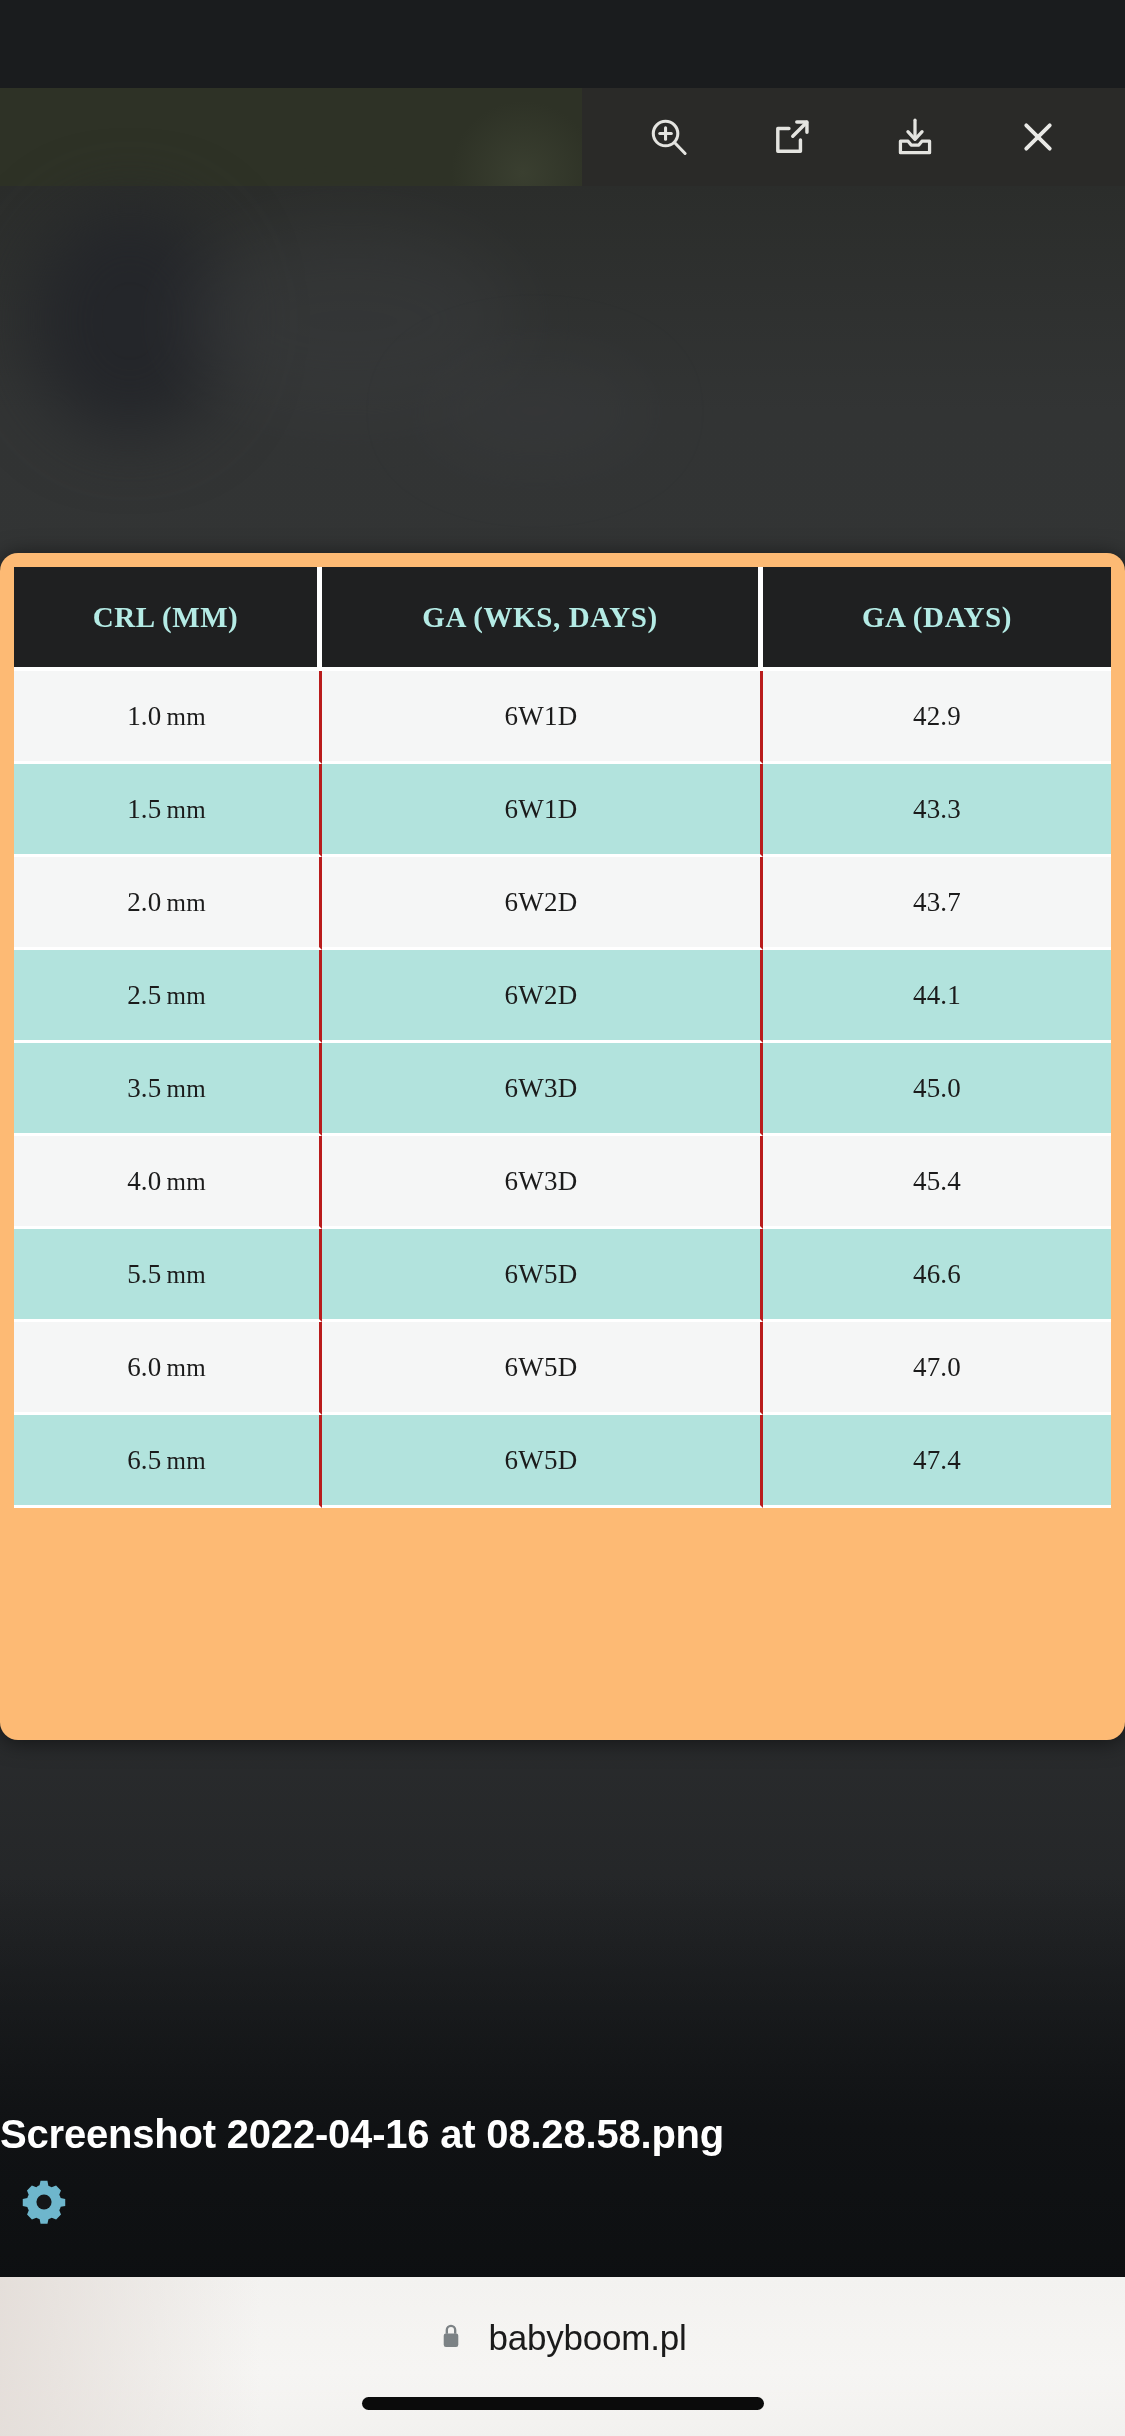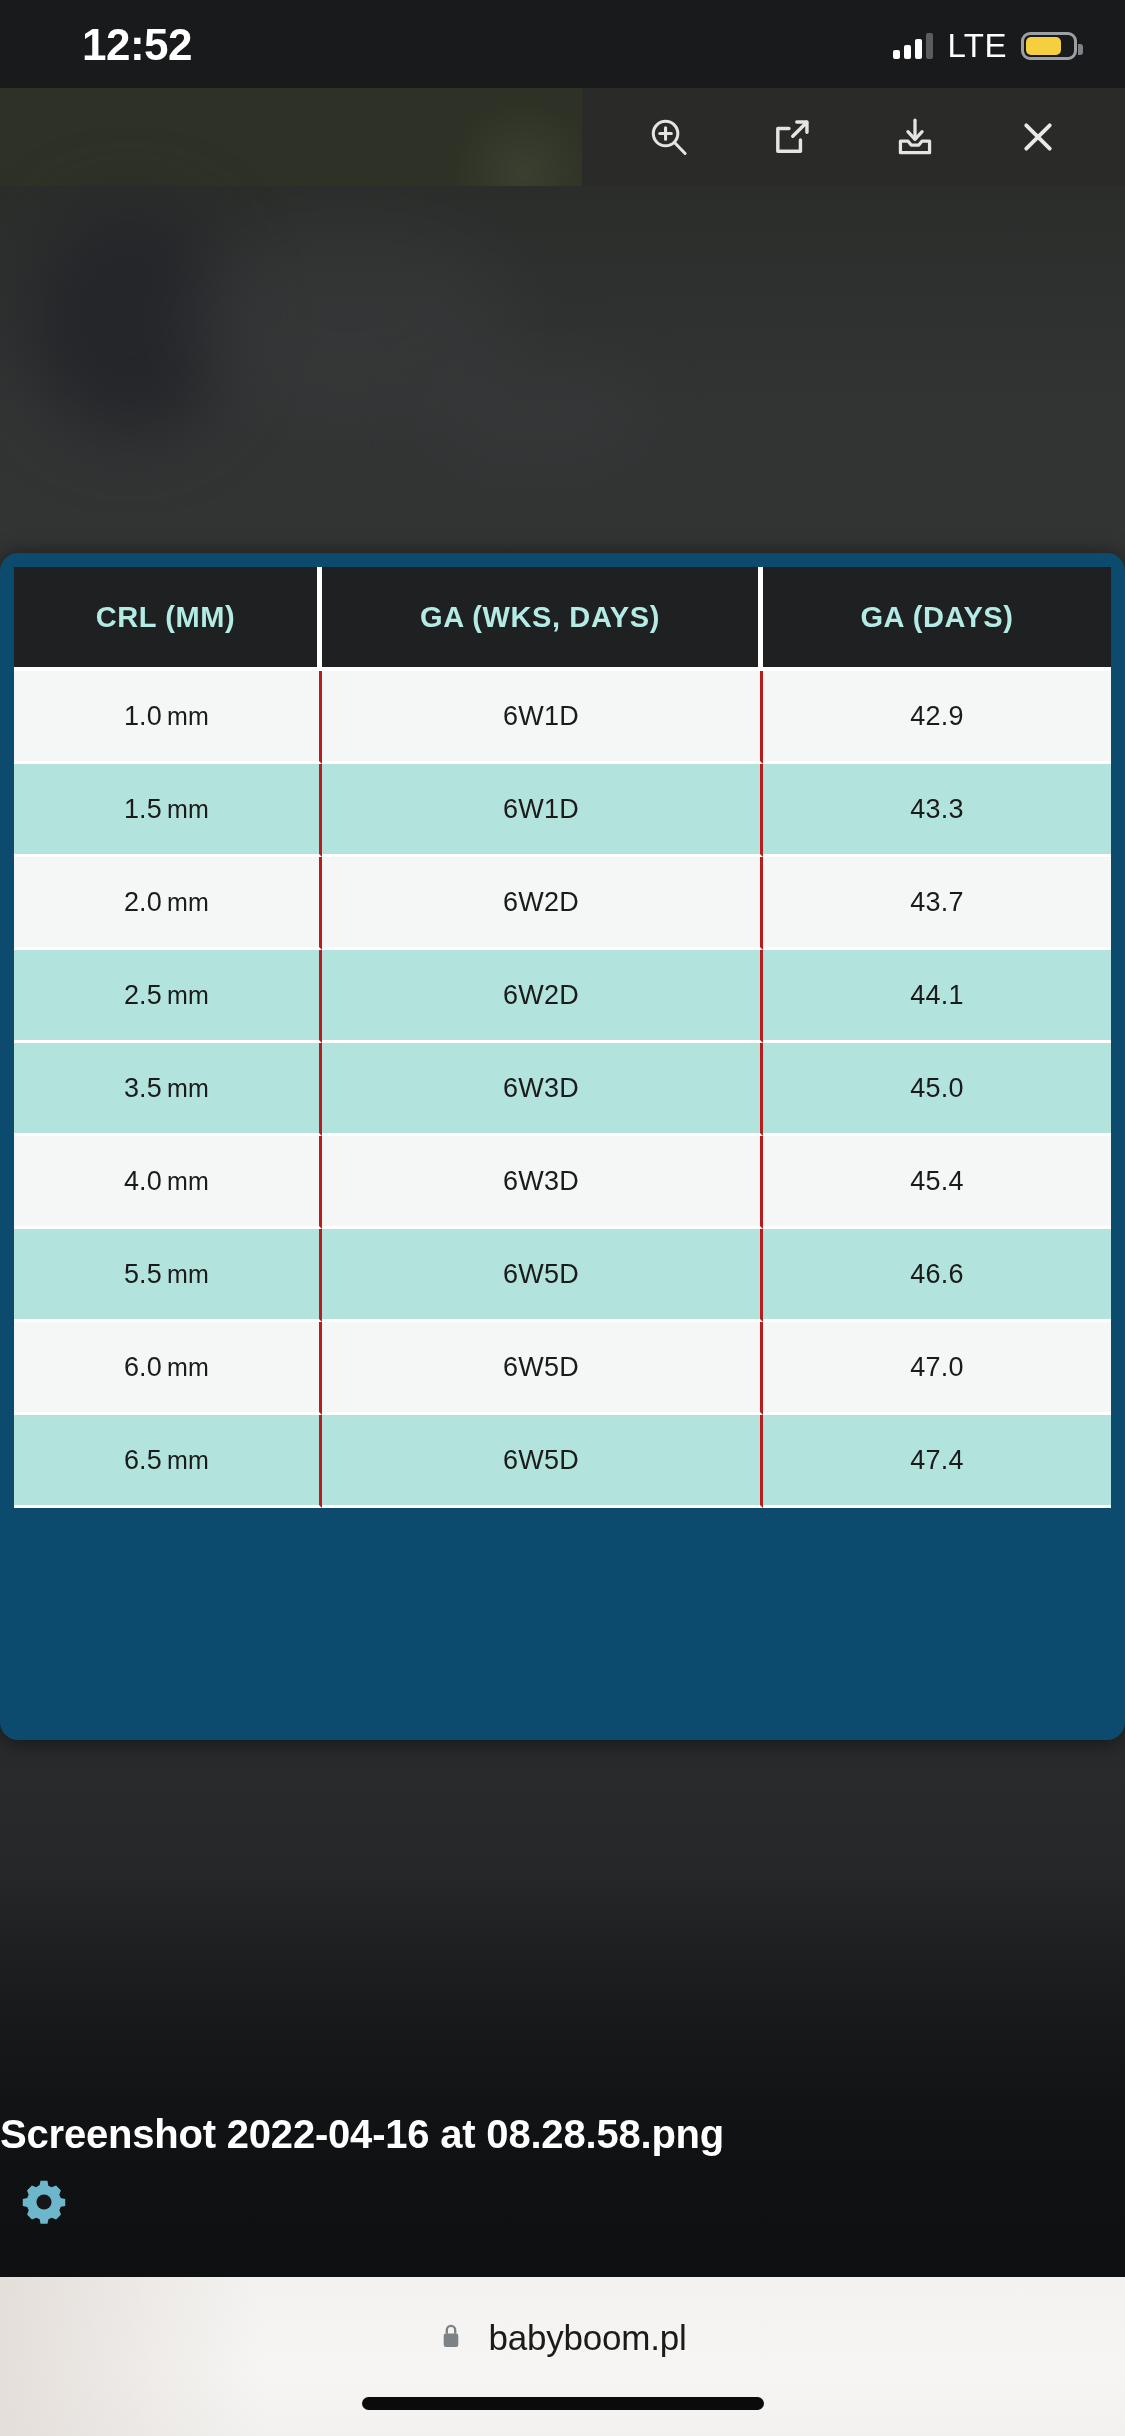--- a/index.html
+++ b/index.html
@@ -98,26 +98,27 @@
     width:72px; height:72px;
     display:flex; align-items:center; justify-content:center;
     cursor:pointer;
   }
   .tb-btn svg { display:block; }
 
   
   .table-card {
     position:absolute; left:0; top:553px;
     width:1125px; height:1187px;
-    background:#0c4a6e;
+    background:#fdba74;
     border-radius:18px;
     z-index:30;
     padding:14px 14px 0 14px;
     overflow:hidden;
     box-shadow:0 2px 22px rgba(0,0,0,.55);
+    font-family:Liberation Serif, serif;
   }
   table.crl {
     width:1097px;
     border-collapse:separate;
     border-spacing:0;
     table-layout:fixed;
   }
   table.crl col.c1 { width:308px; }
   table.crl col.c2 { width:441px; }
   table.crl col.c3 { width:348px; }
@@ -319,35 +320,20 @@
   <div class="caption">
     <span class="gear-icon">
       <svg width="52" height="52" viewBox="0 0 24 24" fill="#6eb6cc">
         <path d="M13.6 2.2h-3.2l-.45 2.1a7.6 7.6 0 0 0-1.5.87L6.4 4.4 4.15 6.65l.79 2.03a7.6 7.6 0 0 0-.63 1.52L2.2 10.6v3.2l2.1.45c.17.54.4 1.05.68 1.52l-.8 2.03 2.25 2.25 2.05-.78c.47.28.98.5 1.52.67l.4 2.08h3.2l.45-2.1c.54-.17 1.05-.39 1.52-.67l2.03.79 2.25-2.25-.79-2.03c.28-.47.5-.98.67-1.52l2.07-.39v-3.2l-2.1-.45a7.6 7.6 0 0 0-.67-1.52l.79-2.03-2.25-2.25-2.03.79a7.6 7.6 0 0 0-1.52-.67l-.4-2.09Z"></path>
         <circle cx="12" cy="12" r="3.5" fill="#141618"></circle>
       </svg>
     </span>
     <div class="cap-title">Screenshot 2022-04-16 at 08.28.58.png</div>
   </div>
 
-  <div class="statusbar">
-    <div class="sb-time">12:52</div>
-    <div class="sb-right">
-      <span class="signal">
-        <i class="b1"></i>
-          <i class="b2"></i>
-          <i class="b3"></i>
-          <i class="b4"></i>
-      </span>
-      <span class="sb-lte">LTE</span>
-      <span class="battery">
-          <span></span>
-        </span>
-    </div>
-  </div>
 
   <div class="safari">
     <div class="url-row">
       <span class="lock-icon">
         <svg width="26" height="30" viewBox="0 0 24 28" fill="#7c8285">
           <path d="M7 12V8.4a5 5 0 0 1 10 0V12h-2.2V8.4a2.8 2.8 0 0 0-5.6 0V12Z"></path>
           <rect x="5.2" y="11.6" width="13.6" height="12.6" rx="2.1"></rect>
         </svg>
       </span>
       <span class="url-text">babyboom.pl</span>

